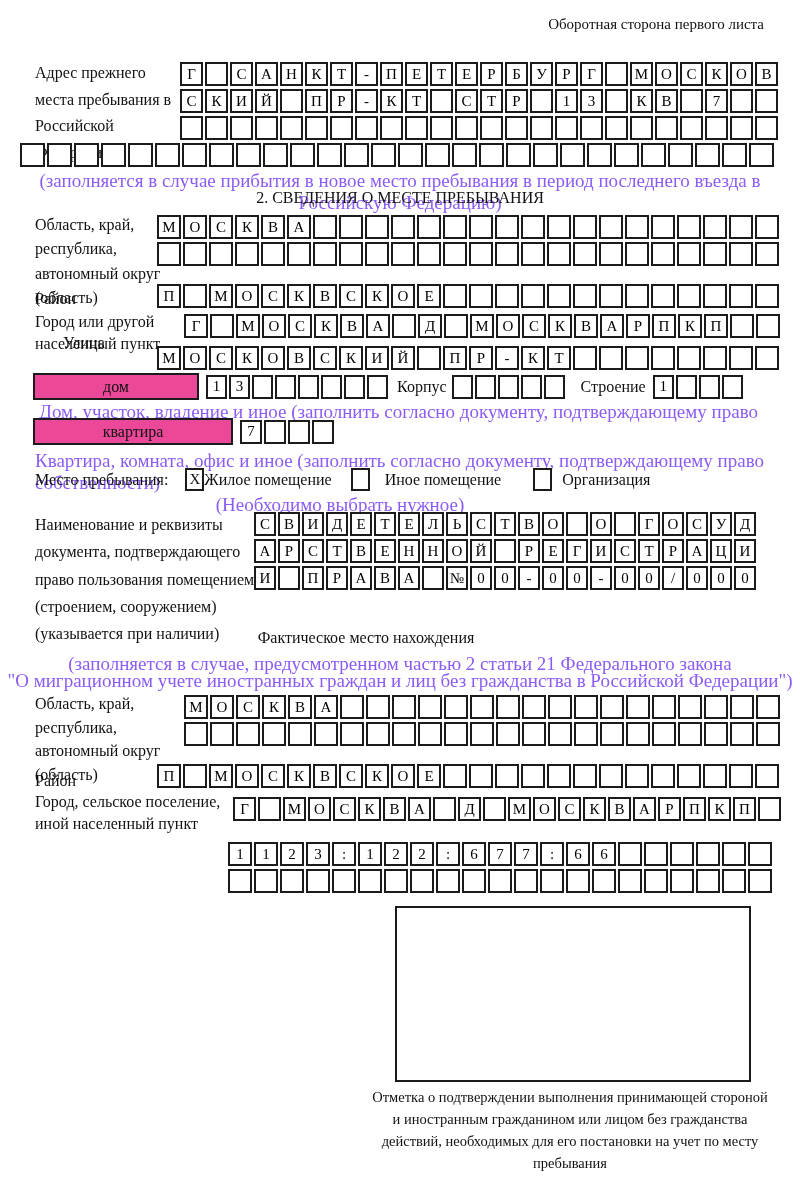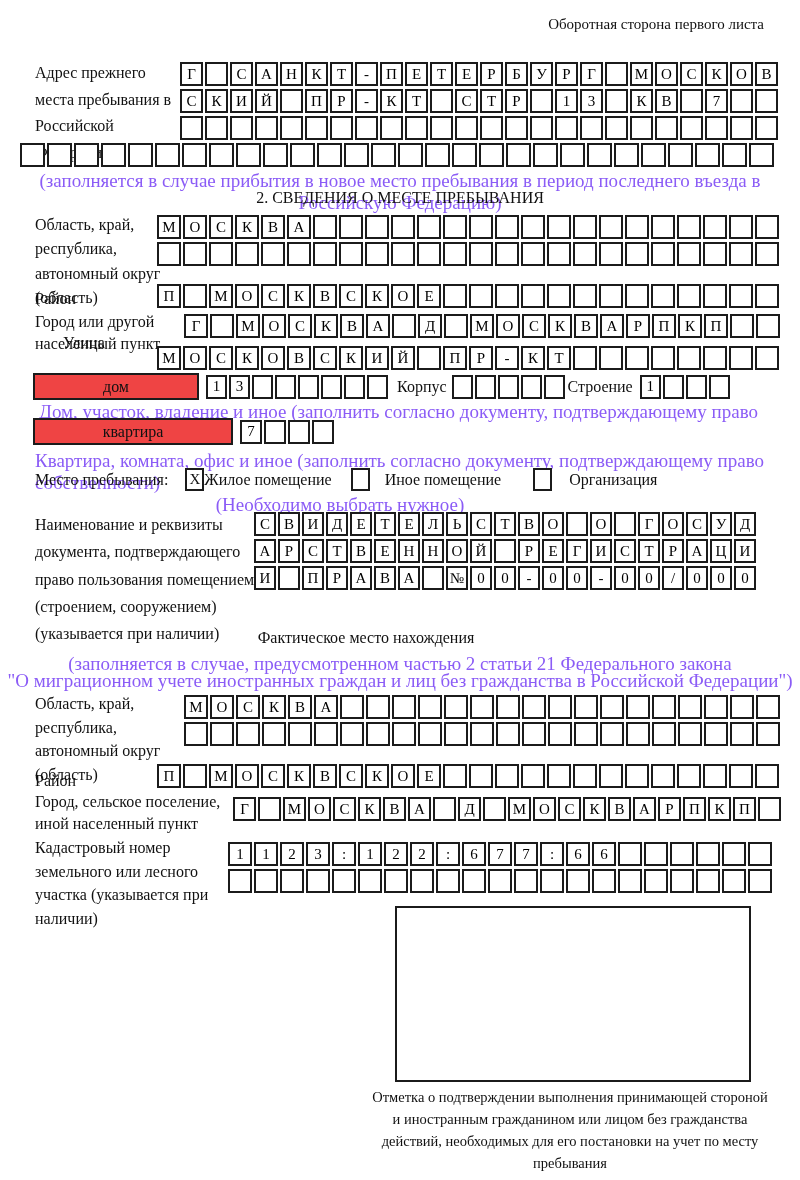--- a/index.html
+++ b/index.html
@@ -14,21 +14,21 @@
   .bold{font-weight:normal;}
   .cells{display:flex;gap:2px;}
   .cell{
     box-sizing:border-box;flex:0 0 auto;
     width:var(--cw,24px);height:24px;border:2px solid #1b1b1b;background:#fff;
     display:flex;align-items:center;justify-content:center;
     font-size:15px;line-height:1;color:#000;
   }
   .c23{--cw:23px;} .c22{--cw:22px;} .c21{--cw:21px;} .c25{--cw:25px;}
   .widebox{
-    box-sizing:border-box;border:2px solid #1b1b1b;background:#ef4444;height:27px;
+    box-sizing:border-box;border:2px solid #1b1b1b;background:#ec4899;height:27px;
     display:flex;align-items:center;justify-content:center;font-size:16px;
   }
   .flexrow{display:flex;align-items:center;}
   .checkbox{
     box-sizing:border-box;width:19px;height:23px;border:2px solid #1b1b1b;background:#fff;
     display:inline-flex;align-items:center;justify-content:center;font-size:15px;flex:0 0 auto;
   }
   .stampbox{box-sizing:border-box;border:2px solid #1b1b1b;background:#fff;}
   .inline-lbl{font-size:16px;white-space:nowrap;}
 </style>
@@ -302,21 +302,21 @@
         <span class="cell"></span>
       </div>
     <span class="inline-lbl" style="margin-left:9px;">Корпус</span>
     <div class="cells c21" style="margin-left:5px;">
         <span class="cell"></span>
         <span class="cell"></span>
         <span class="cell"></span>
         <span class="cell"></span>
         <span class="cell"></span>
       </div>
-    <span class="inline-lbl" style="margin-left:3px;">Строение</span>
+    <span class="inline-lbl" style="margin-left:16px;">Строение</span>
     <div class="cells c21" style="margin-left:7px;">
         <span class="cell">1</span>
         <span class="cell"></span>
         <span class="cell"></span>
         <span class="cell"></span>
       </div>
   </div>
   <div class="abs cap" style="left:39px;top:401px;">Дом, участок, владение и иное (заполнить согласно документу, подтверждающему право собственности)</div>
 
   <div class="abs flexrow" style="left:33px;top:418px;">
@@ -330,21 +330,21 @@
   </div>
   <div class="abs cap" style="left:35px;top:450px;">Квартира, комната, офис и иное (заполнить согласно документу, подтверждающему право собственности)</div>
 
   <div class="abs flexrow" style="left:35px;top:468px;">
     <span class="inline-lbl">Место пребывания:</span>
     <span class="checkbox" style="margin-left:17px;">X</span>
     <span class="inline-lbl" style="margin-left:0;">Жилое помещение</span>
     <span class="checkbox" style="margin-left:19px;"></span>
     <span class="inline-lbl" style="margin-left:15px;">Иное помещение</span>
     <span class="checkbox" style="margin-left:32px;"></span>
-    <span class="inline-lbl" style="margin-left:17px;">Организация</span>
+    <span class="inline-lbl" style="margin-left:10px;">Организация</span>
   </div>
   <div class="abs lbl" style="left:35px;top:511px;width:222px;line-height:27.3px;">Наименование и реквизиты документа, подтверждающего право пользования помещением (строением, сооружением) (указывается при наличии)</div>
 
   <div class="abs cap center" style="left:165px;top:494px;width:350px;">(Необходимо выбрать нужное)</div>
   <div class="abs cells c22" style="left:254px;top:512px;">
       <span class="cell">С</span>
       <span class="cell">В</span>
       <span class="cell">И</span>
       <span class="cell">Д</span>
       <span class="cell">Е</span>
@@ -515,21 +515,20 @@
       <span class="cell">К</span>
       <span class="cell">В</span>
       <span class="cell">А</span>
       <span class="cell">Р</span>
       <span class="cell">П</span>
       <span class="cell">К</span>
       <span class="cell">П</span>
       <span class="cell"></span>
     </div>
 
-  <div class="abs lbl" style="left:35px;top:836px;width:185px;line-height:23.5px;">Кадастровый номер земельного или лесного участка (указывается при наличии)</div>
   <div class="abs cells" style="left:228px;top:842px;">
       <span class="cell">1</span>
       <span class="cell">1</span>
       <span class="cell">2</span>
       <span class="cell">3</span>
       <span class="cell">:</span>
       <span class="cell">1</span>
       <span class="cell">2</span>
       <span class="cell">2</span>
       <span class="cell">:</span>

